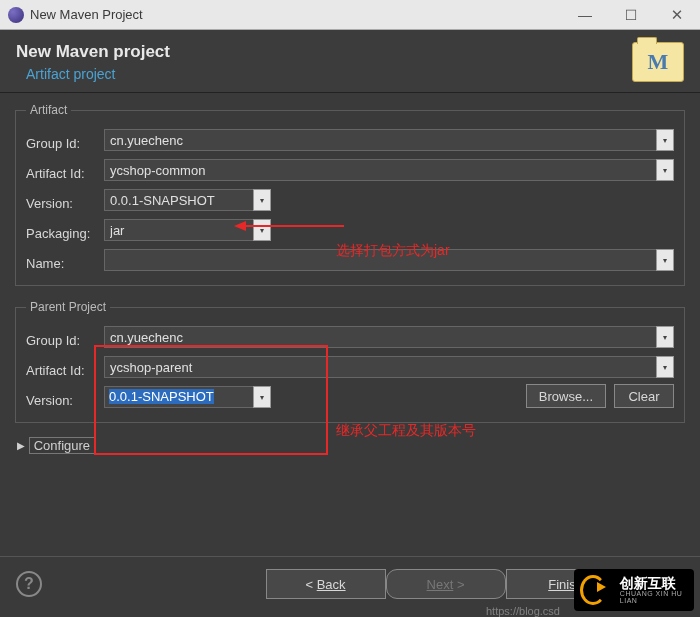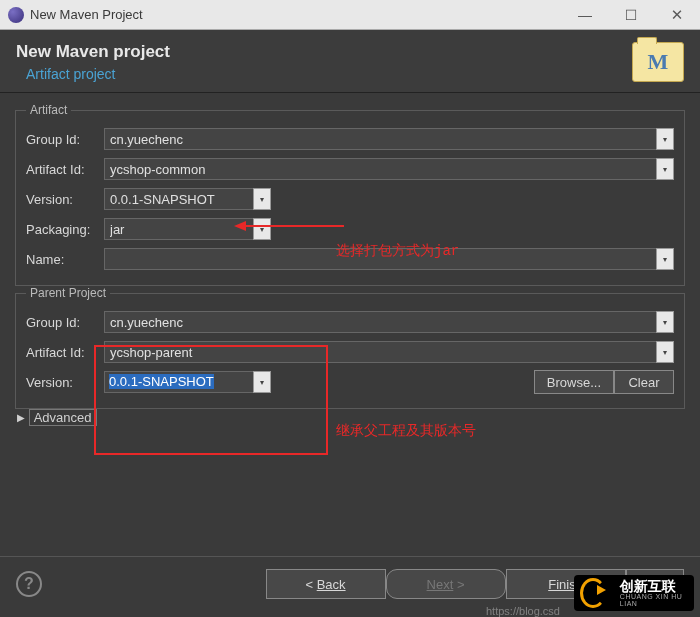--- a/index.html
+++ b/index.html
@@ -80,30 +80,31 @@
     font-family: Georgia, serif;
   }
   .content {
     padding: 10px 15px 0 15px;
     color: #ccc;
   }
   fieldset {
     border: 1px solid #5a5a5a;
     border-radius: 0;
     padding: 10px 10px 8px 10px;
+    margin-bottom: 14px;
     position: relative;
   }
   legend {
     font-size: 12px;
     padding: 0 4px;
     color: #bbb;
   }
   .form-row {
     display: flex;
-    align-items: center;
+    align-items: flex-end;
     margin-bottom: 6px;
     min-height: 24px;
   }
   .form-label {
     width: 78px;
     font-size: 13px;
     color: #d8d8d8;
   }
   .text-input {
     background: #444;
@@ -144,38 +145,39 @@
     position: absolute;
     left: -10px; top: -4px;
     border-right: 12px solid #e82828;
     border-top: 5px solid transparent;
     border-bottom: 5px solid transparent;
   }
   .annot1 {
     position: absolute;
     color: #e82828;
     font-size: 14px;
-    font-family: Liberation Mono, monospace;
+    font-family: Liberation Sans, sans-serif;
   }
   .red-box {
     position: absolute;
     border: 2px solid #e82828;
     pointer-events: none;
   }
   .btn {
     background: #484848;
     border: 1px solid #888;
     color: #d8d8d8;
     height: 24px;
     padding: 0 12px;
     font-size: 13px;
     font-family: inherit;
   }
   .parent-actions {
     display: flex;
+    gap: 8px;
     margin-left: auto;
   }
   .advanced-row {
     display: flex;
     align-items: center;
     gap: 4px;
     font-size: 13px;
     color: #d0d0d0;
     margin-left: 2px;
   }
@@ -217,21 +219,21 @@
   }
   .watermark {
     position: absolute;
     bottom: 0px; right: 140px;
     color: rgba(200,200,200,0.5);
     font-size: 11px;
   }
   .logo-badge {
     position: absolute;
     bottom: 6px; right: 6px;
-    width: 120px; height: 36px;
+    width: 120px; height: 42px;
     background: #000;
     display: flex; align-items: center;
     padding: 0 6px;
     border-radius: 4px;
     gap: 14px;
   }
   .logo-c {
     width: 30px; height: 30px;
     border: 3px solid #f2a100;
     border-right-color: transparent;
@@ -352,21 +354,21 @@
         <button class="btn" style="width:60px;">Clear</button>
       </div>
     </div>
   </fieldset>
 
   <div class="red-box" style="left:94px; top:345px; width:234px; height:110px;"></div>
   <span class="annot1" style="left:336px; top:422px;">继承父工程及其版本号</span>
 
   <div class="advanced-row">
     <span class="tri">▶</span>
-    <span style="border:1px solid #777; padding:0 4px;">Advanced</span>
+    <span style="border:1px solid #777; padding:0 4px;">Configure</span>
   </div>
 
 </div>
 
 <div class="footer">
   <div class="help-icon">?</div>
   <div class="footer-btns">
     <button class="btn">&lt; <span class="mnemonic-letter">Back</span></button>
     <button class="btn disabled"><span class="mnemonic-letter">Next</span> &gt;</button>
     <button class="btn"><span class="mnemonic-letter">Finish</span></button>

